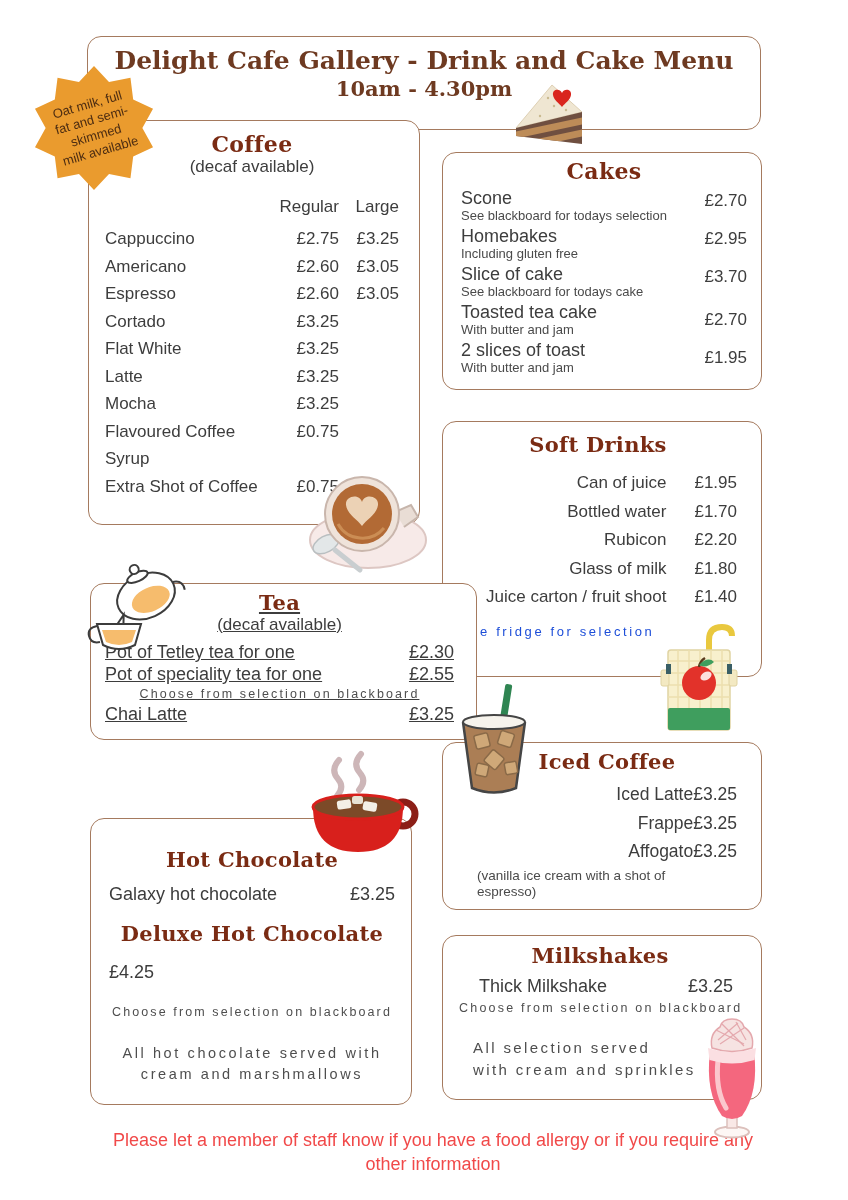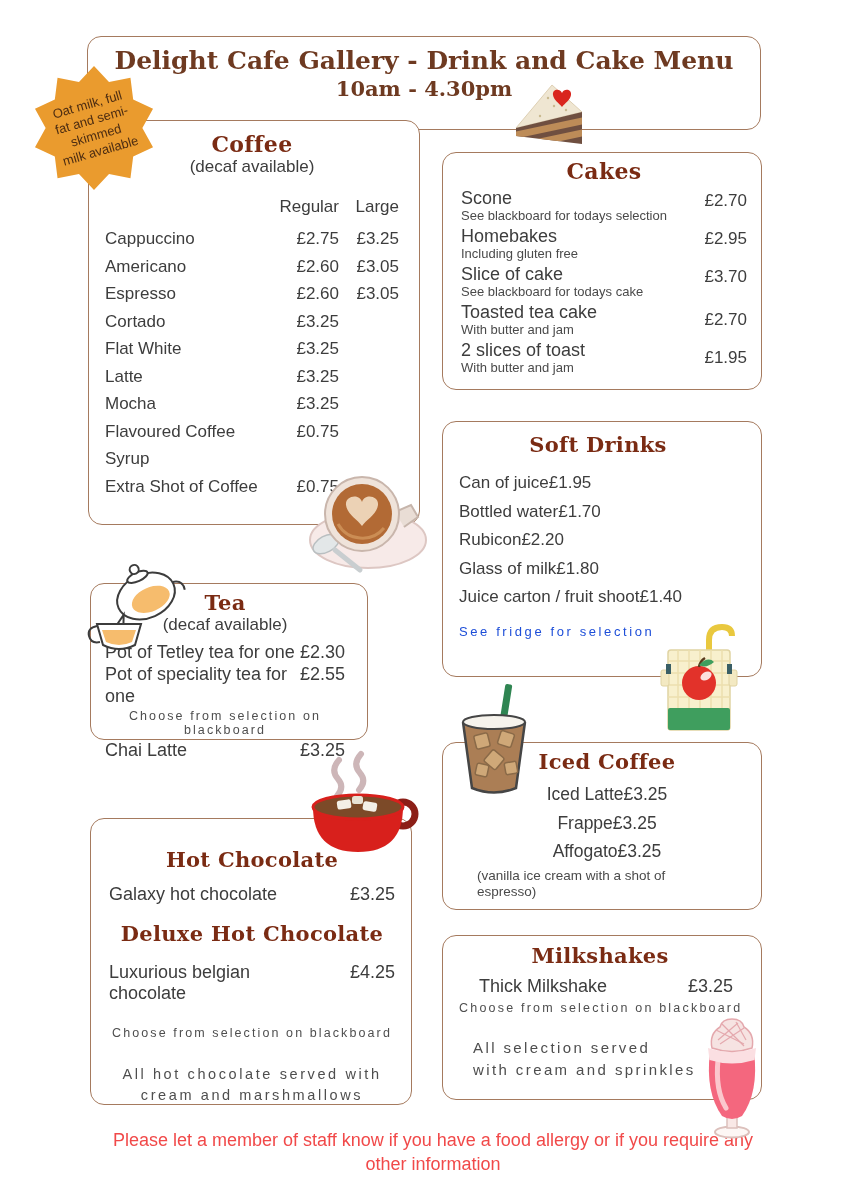--- a/index.html
+++ b/index.html
@@ -27,29 +27,29 @@
   .cname{flex:1;}
   .cpr{width:60px;text-align:right;}
   
   .cakes-card{left:442px;top:152px;width:320px;height:238px;padding:5px 14px 0 18px;}
   .cake-row{display:flex;justify-content:space-between;margin-top:3px;}
   .cake-name{font-size:18px;line-height:21px;}
   .cake-note{font-size:13px;line-height:14px;color:#4a4a4a;}
   .cake-price{font-size:17px;padding-top:3px;}
   
   .soft-card{left:442px;top:421px;width:320px;height:256px;padding:10px 24px 0 16px;}
-  .srow{display:flex;justify-content:flex-start;line-height:28.5px;font-size:17px;}
+  .srow{display:flex;justify-content:flex-end;line-height:28.5px;font-size:17px;gap:28px;}
   .soft-note{margin-top:12px;font-size:13px;letter-spacing:2.6px;color:#1d4ed8;}
   
-  .tea-card{left:90px;top:583px;width:278px;height:157px;padding:6px 22px 0 14px;}
+  .tea-card{left:90px;top:583px;width:387px;height:157px;padding:6px 22px 0 14px;text-decoration:underline;}
   .trow{display:flex;justify-content:space-between;font-size:18px;line-height:22px;}
   .tea-note{font-size:12.5px;letter-spacing:2.1px;color:#4e4e4e;text-align:center;margin:2px 0;}
   
   .iced-card{left:442px;top:742px;width:320px;height:168px;padding:6px 24px 0 34px;}
-  .irow{display:flex;justify-content:center;font-size:17.5px;line-height:28.5px;}
+  .irow{display:flex;justify-content:flex-end;font-size:17.5px;line-height:28.5px;}
   .iced-note{font-size:13.5px;line-height:16px;color:#4a4a4a;width:210px;margin-top:2px;}
   
   .hot-card{left:90px;top:818px;width:322px;height:287px;padding:28px 12px 0 14px;}
   .hrow{display:flex;justify-content:space-between;font-size:18px;margin-top:12px;padding:0 4px;gap:41px;}
   .hc-note1{margin-top:22px;font-size:12.5px;letter-spacing:2.1px;color:#4e4e4e;text-align:center;white-space:nowrap;}
   .hc-note2{margin-top:24px;font-size:14.5px;letter-spacing:2.6px;color:#4e4e4e;text-align:center;line-height:21px;}
   
   .milk-card{left:442px;top:935px;width:320px;height:165px;padding:7px 20px 0 16px;}
   .mrow{display:flex;justify-content:space-between;font-size:18px;margin-top:8px;padding:0 8px 0 20px;}
   .mk-note1{margin-top:4px;font-size:12.5px;letter-spacing:2.2px;color:#4e4e4e;text-align:center;white-space:nowrap;}
@@ -247,21 +247,20 @@
   </div>
 
   <div class="card hot-card">
     <div class="sec-title">Hot Chocolate</div>
     <div class="hrow">
         <span>Galaxy hot chocolate</span>
         <span>£3.25</span>
       </div>
     <div class="sec-title" style="margin-top:16px;">Deluxe Hot Chocolate</div>
     <div class="hrow" style="margin-top:16px;">
-        <span>Luxurious belgian chocolate</span>
         <span>£4.25</span>
       </div>
     <div class="hc-note1">Choose from selection on blackboard</div>
     <div class="hc-note2">
       <div>All hot chocolate served with</div>
       <div>cream and marshmallows</div>
     </div>
   </div>
 
   <div class="card milk-card">

